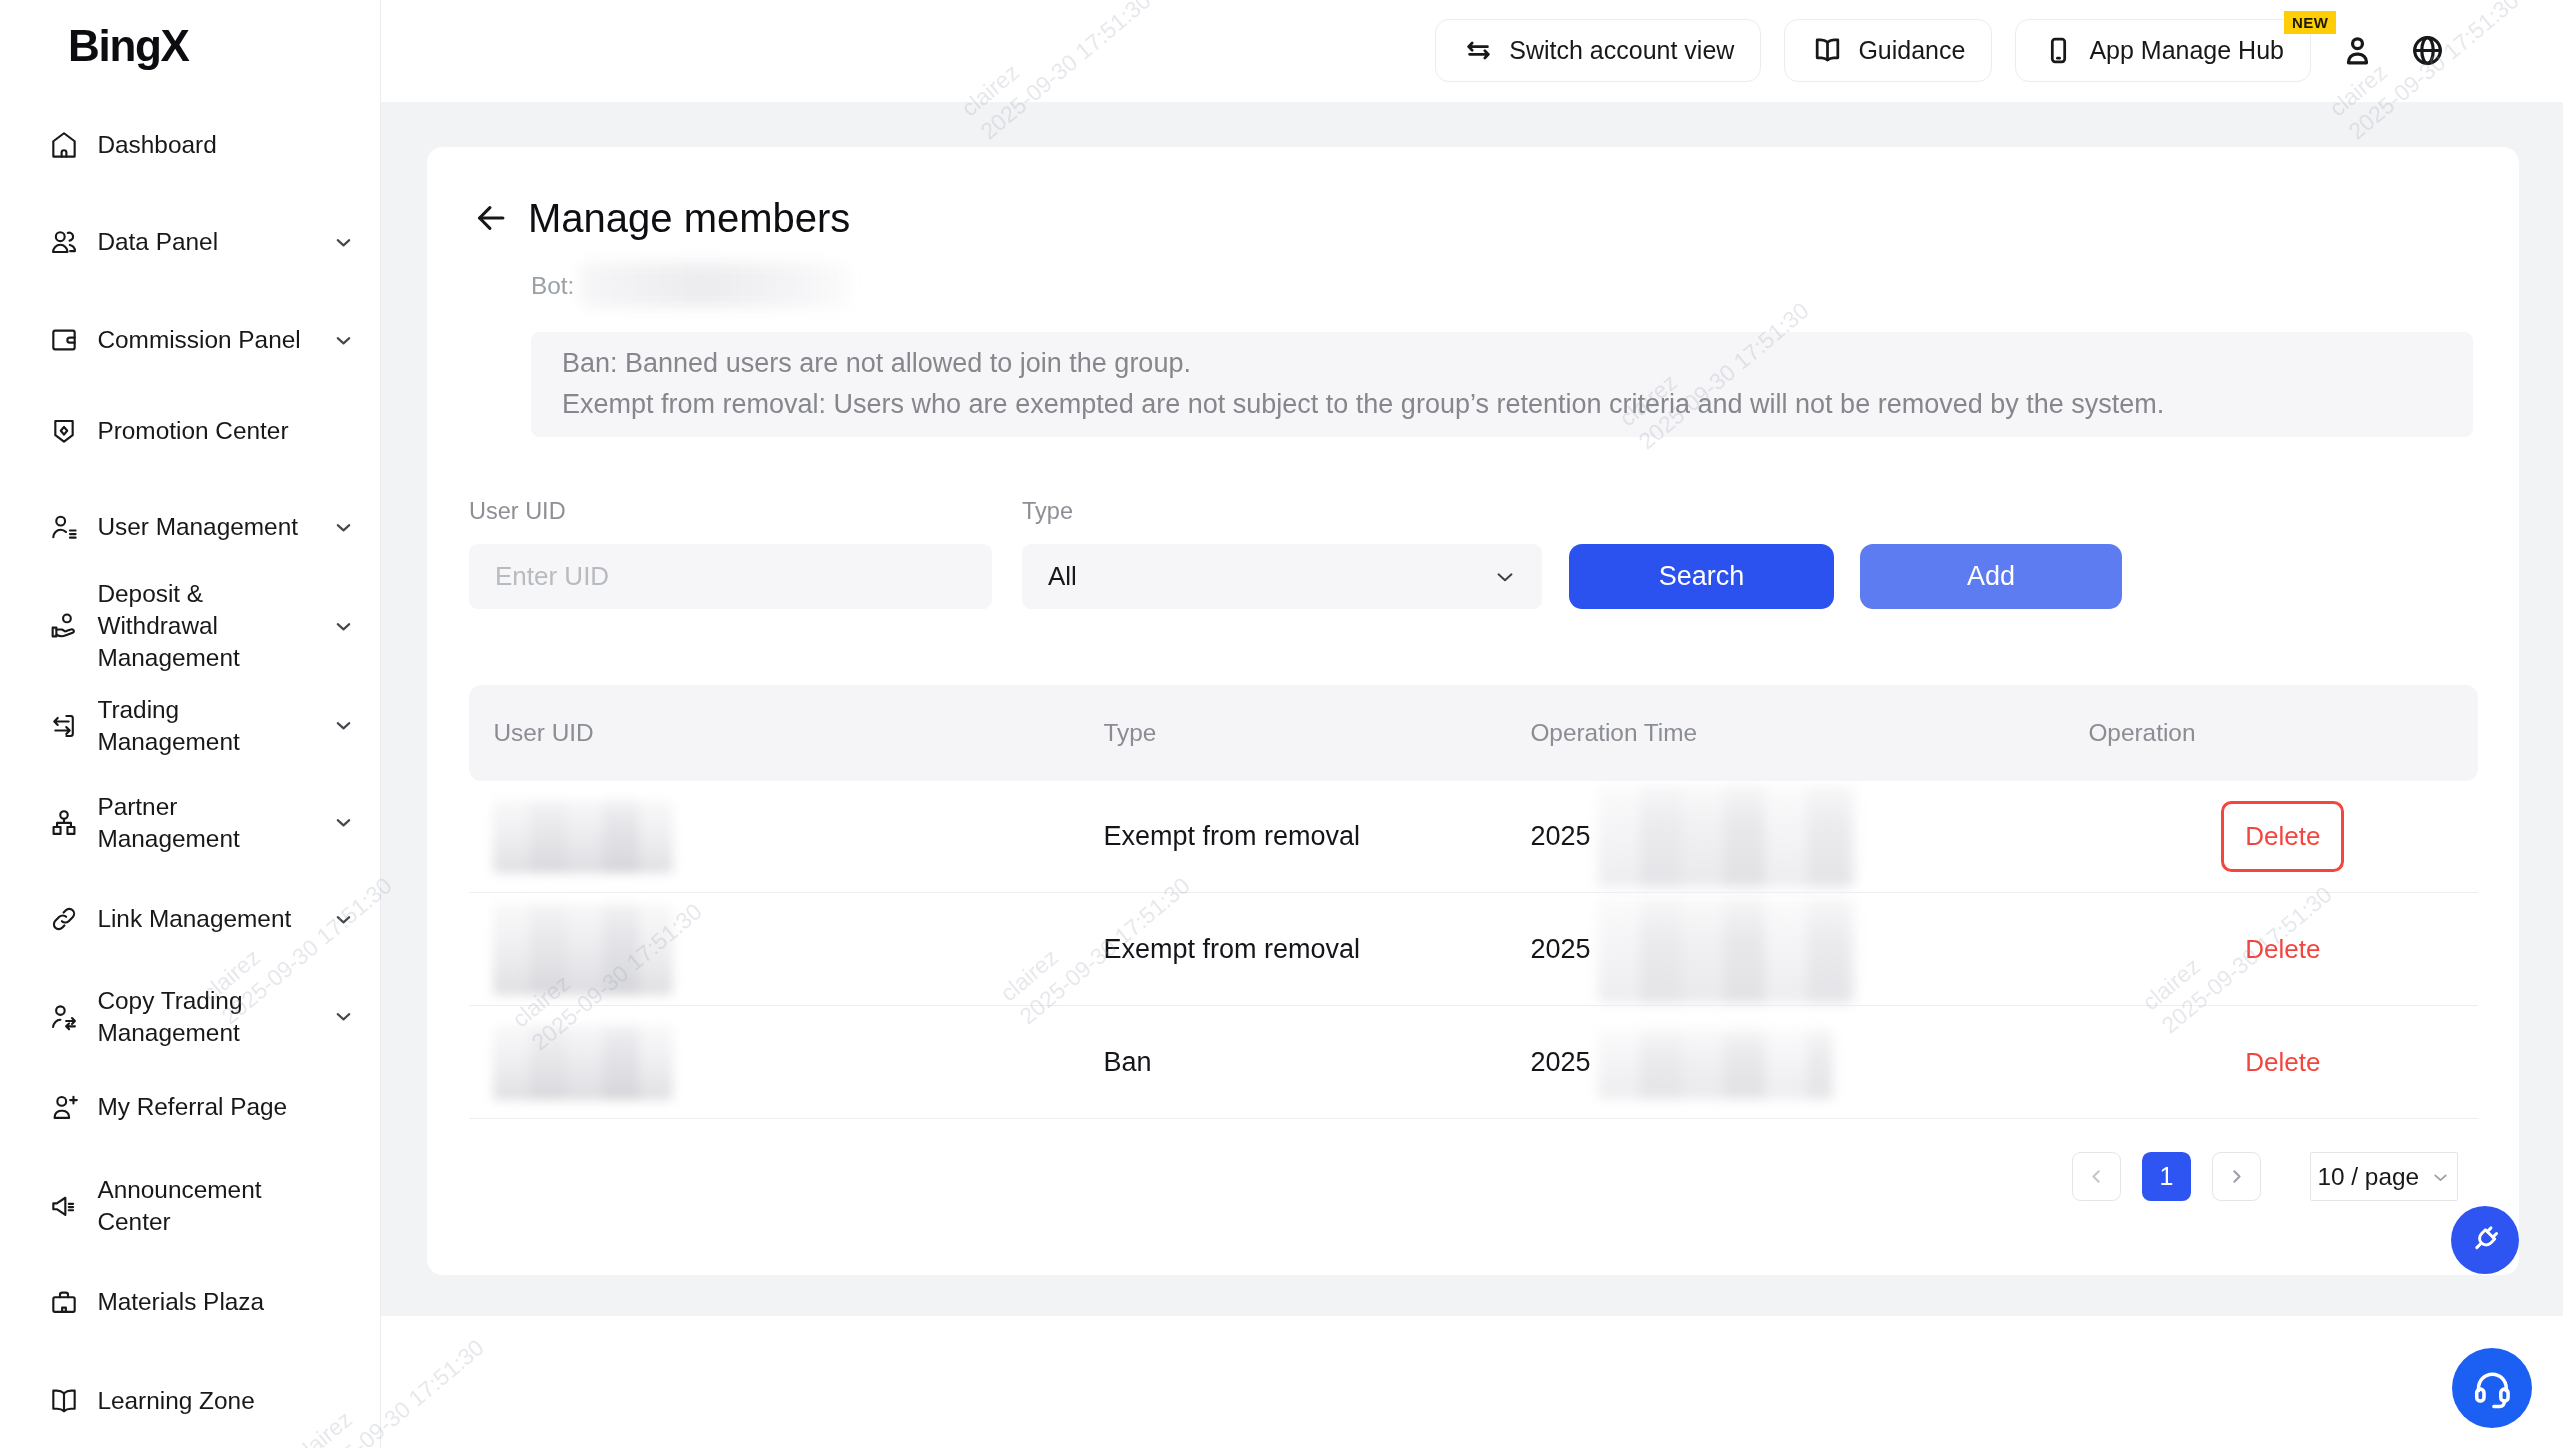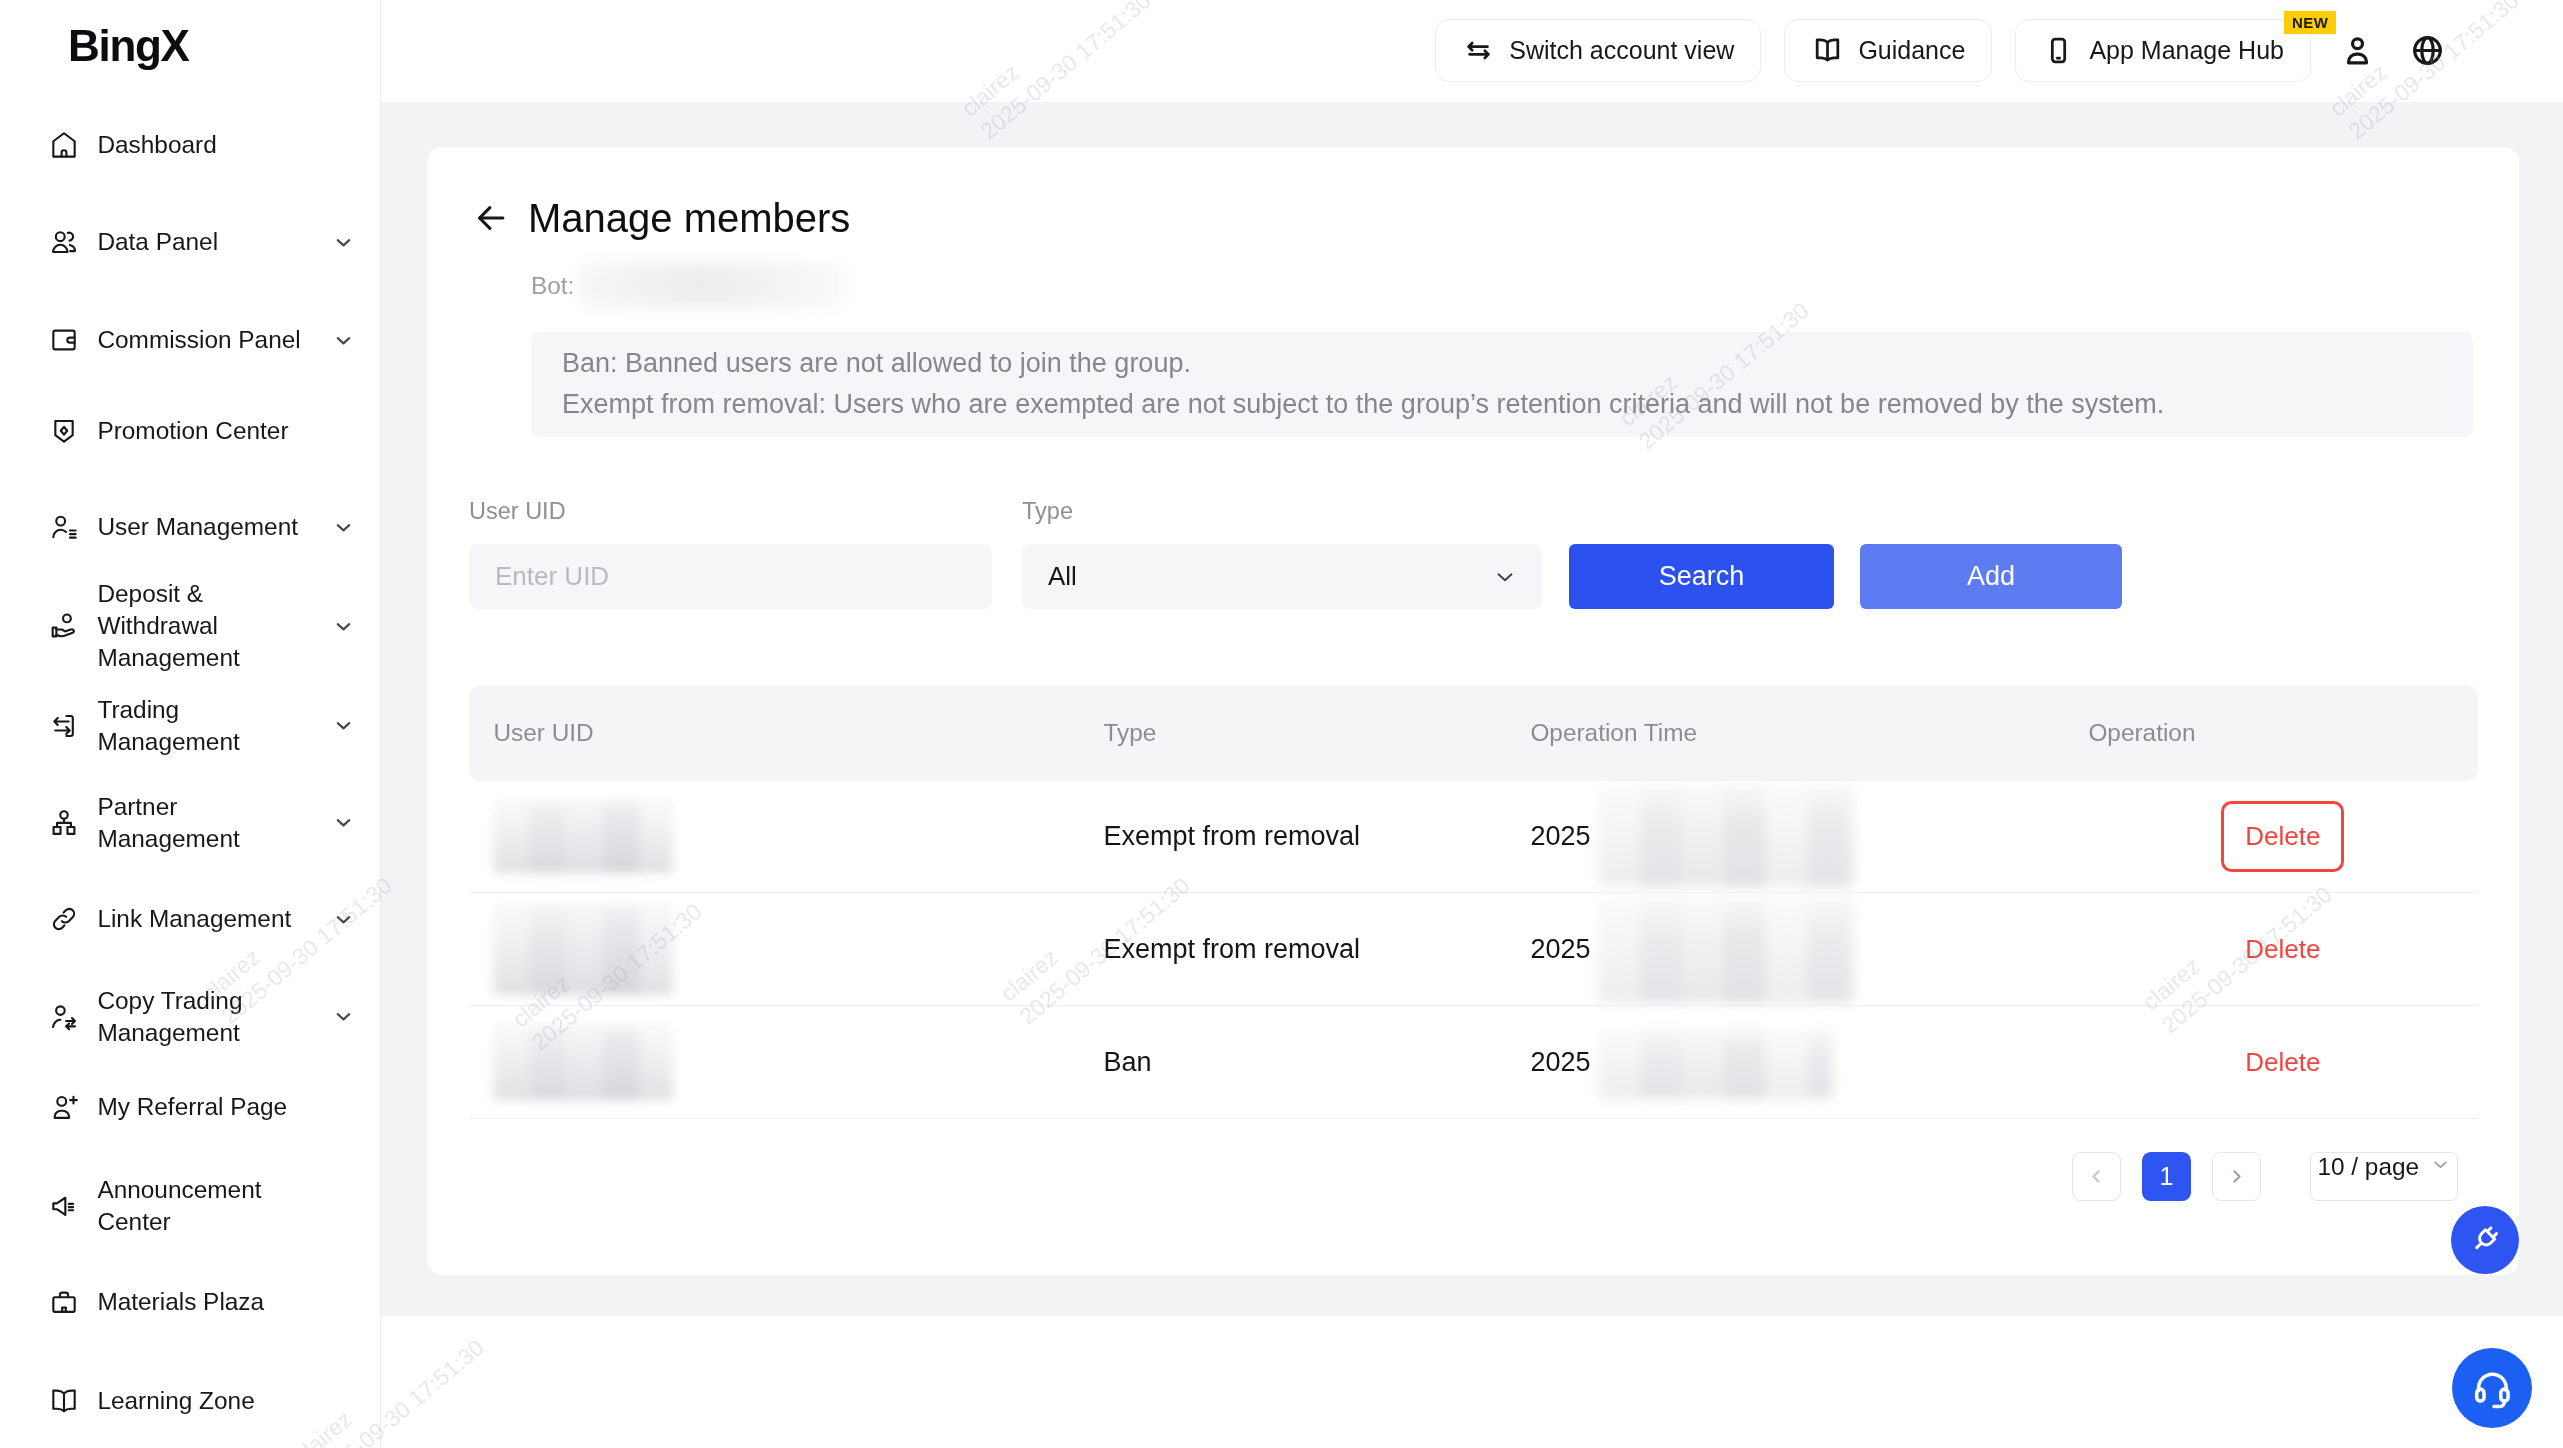--- a/index.html
+++ b/index.html
@@ -39,21 +39,21 @@
     background:linear-gradient(90deg,#f6f6f8,#ececef 45%,#f3f3f5 75%,#fbfbfc)}
 
   .notice{position:absolute;left:104px;top:185px;width:1942px;height:105px;background:#f6f6f8;border-radius:8.7px;padding:11.3px 31px;font-size:27px;line-height:41px;color:#85878c}
 
   .filter-label{position:absolute;font-size:23.5px;line-height:29px;color:#8c8f94}
   .uid-input{position:absolute;left:42px;top:397px;width:523px;height:65px;background:#f6f6f8;border:none;outline:none;border-radius:8.7px;padding:0 26px;font-size:26px;color:#17181a}
   .uid-input::placeholder{color:#b7bbc0}
   .type-select{position:absolute;left:595px;top:397px;width:520px;height:65px;background:#f6f6f8;border-radius:8.7px;display:flex;align-items:center;justify-content:space-between;padding:0 24.4px 0 26px;font-size:26px;color:#17181a;cursor:pointer}
   .sel-chev{width:26px;height:26px;color:#3c3f44}
   .sel-chev svg{width:100%;height:100%}
-  .btn{position:absolute;top:397px;height:65px;border:none;border-radius:6px;font-size:27px;color:#fff;cursor:pointer;font-family:inherit}
+  .btn{position:absolute;top:397px;height:65px;border:none;border-radius:13px;font-size:27px;color:#fff;cursor:pointer;font-family:inherit}
   .btn-search{left:1142px;width:265px;background:#2b52ee}
   .btn-add{left:1433px;width:262px;background:#5e7cf2}
 
   
   .table{position:absolute;left:42px;top:538px;width:2009px}
   .thead{height:96px;background:#f5f5f7;border-radius:12.2px;display:flex;align-items:center;padding-left:24.4px}
   .th{font-size:24.4px;color:#8a8d93}
   .trow{display:flex;align-items:center;padding-left:24.4px;border-bottom:0.9px solid #efeff2;position:relative}
   .trow .c{height:100%;display:flex;align-items:center}
   .c1{width:610px}
@@ -72,21 +72,21 @@
       repeating-linear-gradient(90deg,#f5f5f7 0 42px,#ebebee 42px 84px,#f1f1f3 84px 126px,#e8e8eb 126px 167px)}
   .del{font-size:26px;color:#f2453f;cursor:pointer;text-decoration:none}
   .hl-box{border:3.5px solid #f4453e;border-radius:10.5px;padding:17.4px 21px;display:inline-block}
 
   
   .pg-btn{position:absolute;top:1005px;width:49px;height:49px;border:1.7px solid #e4e5e8;border-radius:8.7px;background:#fff;display:flex;align-items:center;justify-content:center;cursor:pointer}
   .pg-btn svg{width:21px;height:21px}
   .pg-prev{left:1645px;color:#c3c6cb}
   .pg-next{left:1785px;color:#9ba0a6}
   .pg-cur{position:absolute;left:1715px;top:1005px;width:49px;height:49px;border-radius:8.7px;background:#2e54f1;color:#fff;font-size:25px;display:flex;align-items:center;justify-content:center;cursor:pointer}
-  .pg-size{position:absolute;left:1883px;top:1005px;width:148px;height:49px;border:1.7px solid #e4e5e8;border-radius:7px;background:#fff;display:flex;justify-content:center;gap:10.5px;font-size:24.4px;color:#17181a;cursor:pointer}
+  .pg-size{position:absolute;left:1883px;top:1005px;width:148px;height:49px;border:1.7px solid #e4e5e8;border-radius:2px;background:#fff;display:flex;align-items:center;justify-content:center;gap:10.5px;font-size:24.4px;color:#17181a;cursor:pointer}
   .pg-size .sel-chev{width:21px;height:21px;color:#9ba0a6}
 
   
   .fab{position:absolute;border-radius:50%;display:flex;align-items:center;justify-content:center;z-index:10;cursor:pointer}
   .fab svg{width:56%;height:56%}
   .fab-plug{left:2451px;top:1206px;width:68px;height:68px;background:#2e54f1}
   .fab-help{left:2452px;top:1348px;width:80px;height:80px;background:#1c5ff3}
 
   
   .wm{position:absolute;z-index:30;pointer-events:none;transform:rotate(-40deg);transform-origin:0 0;

